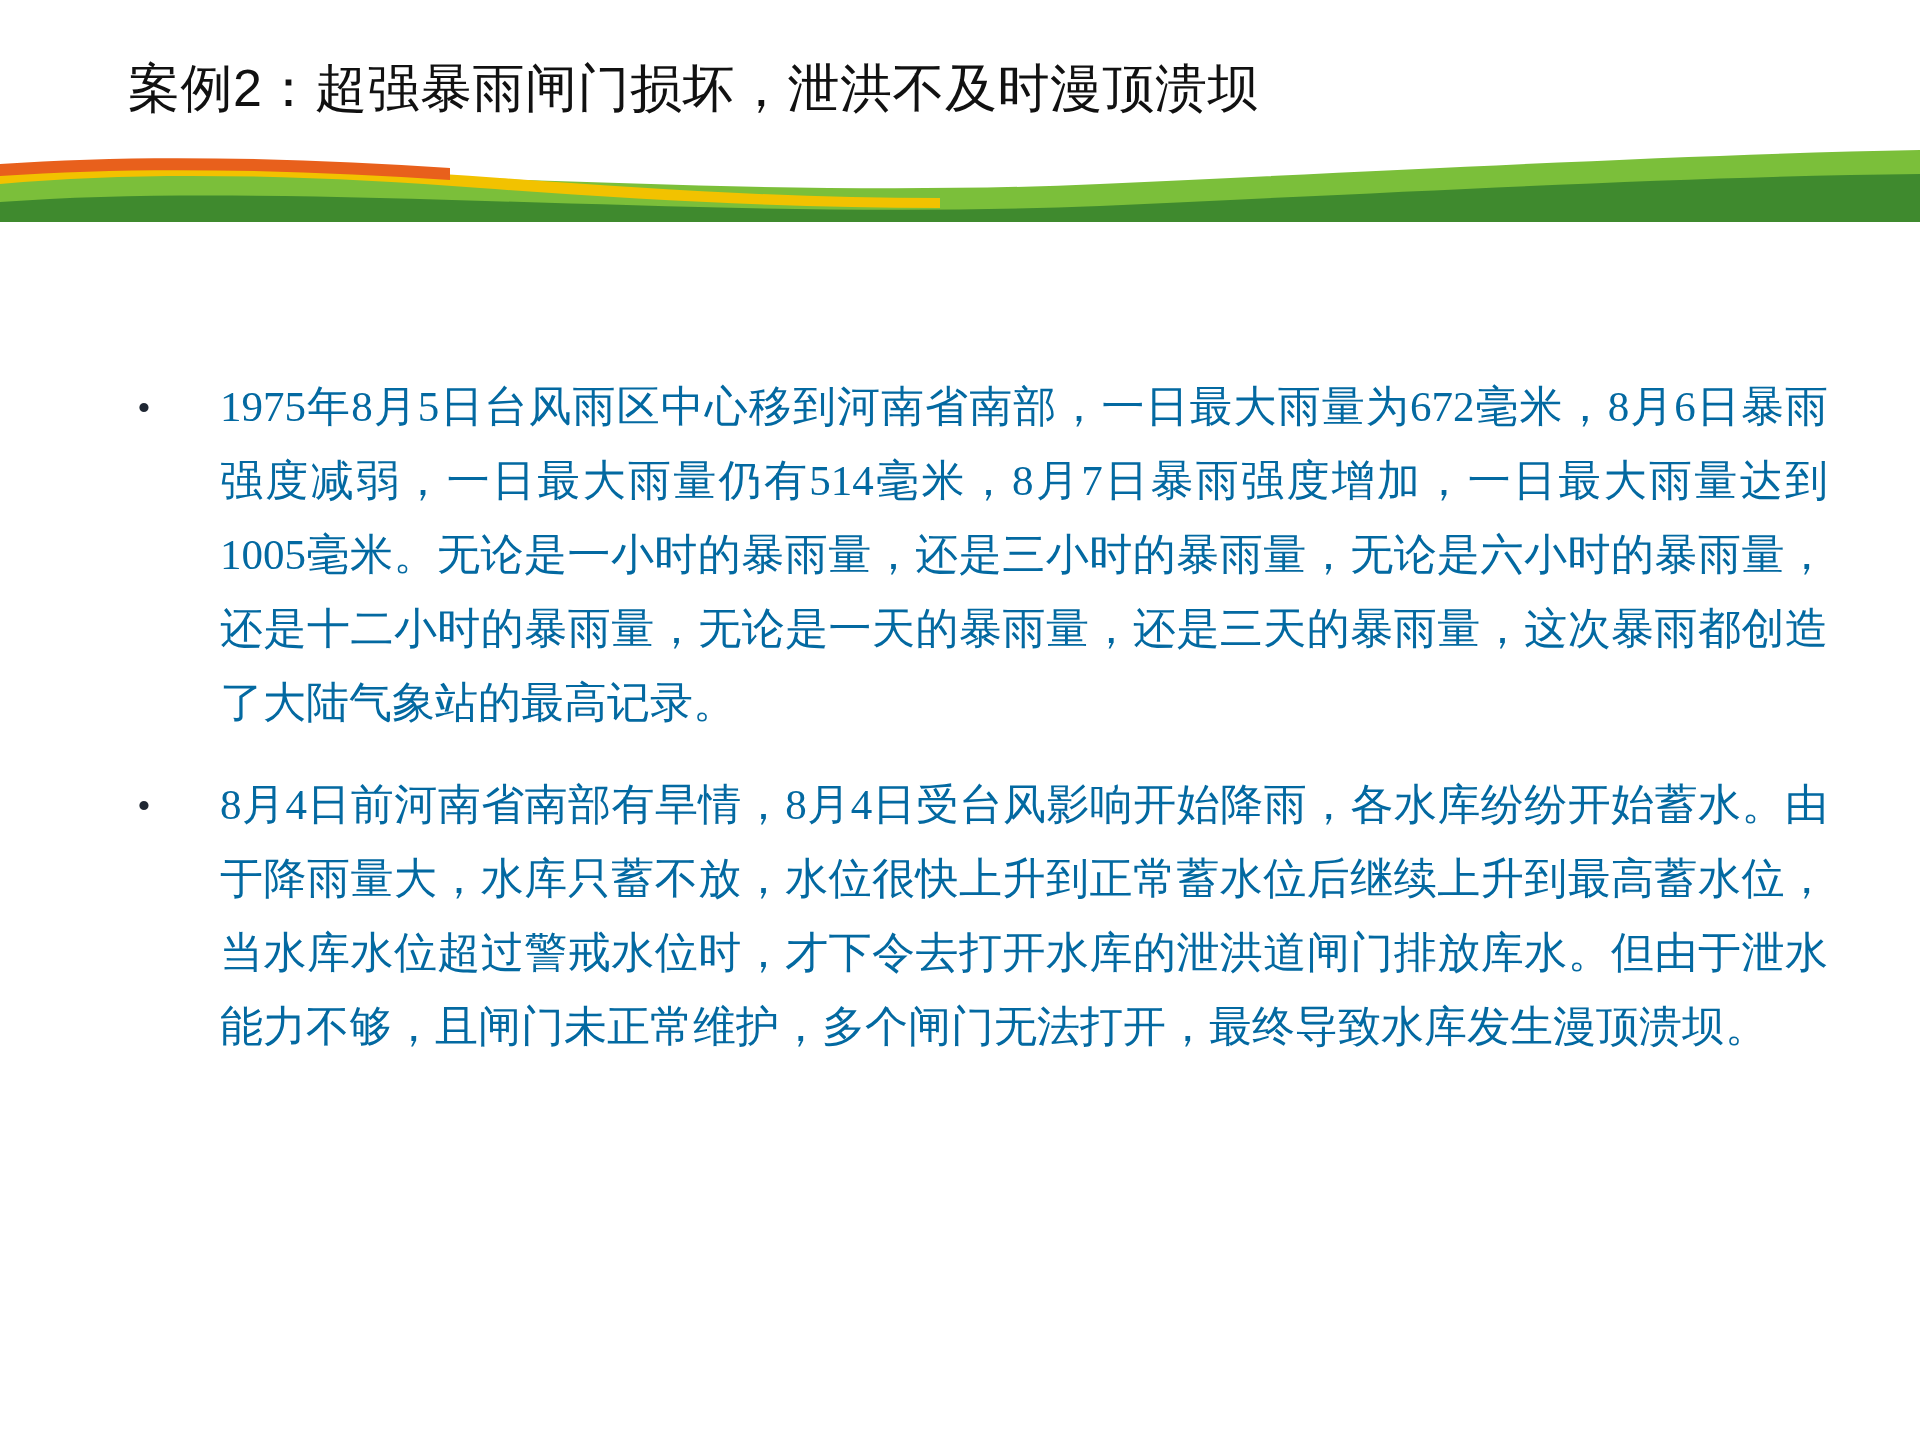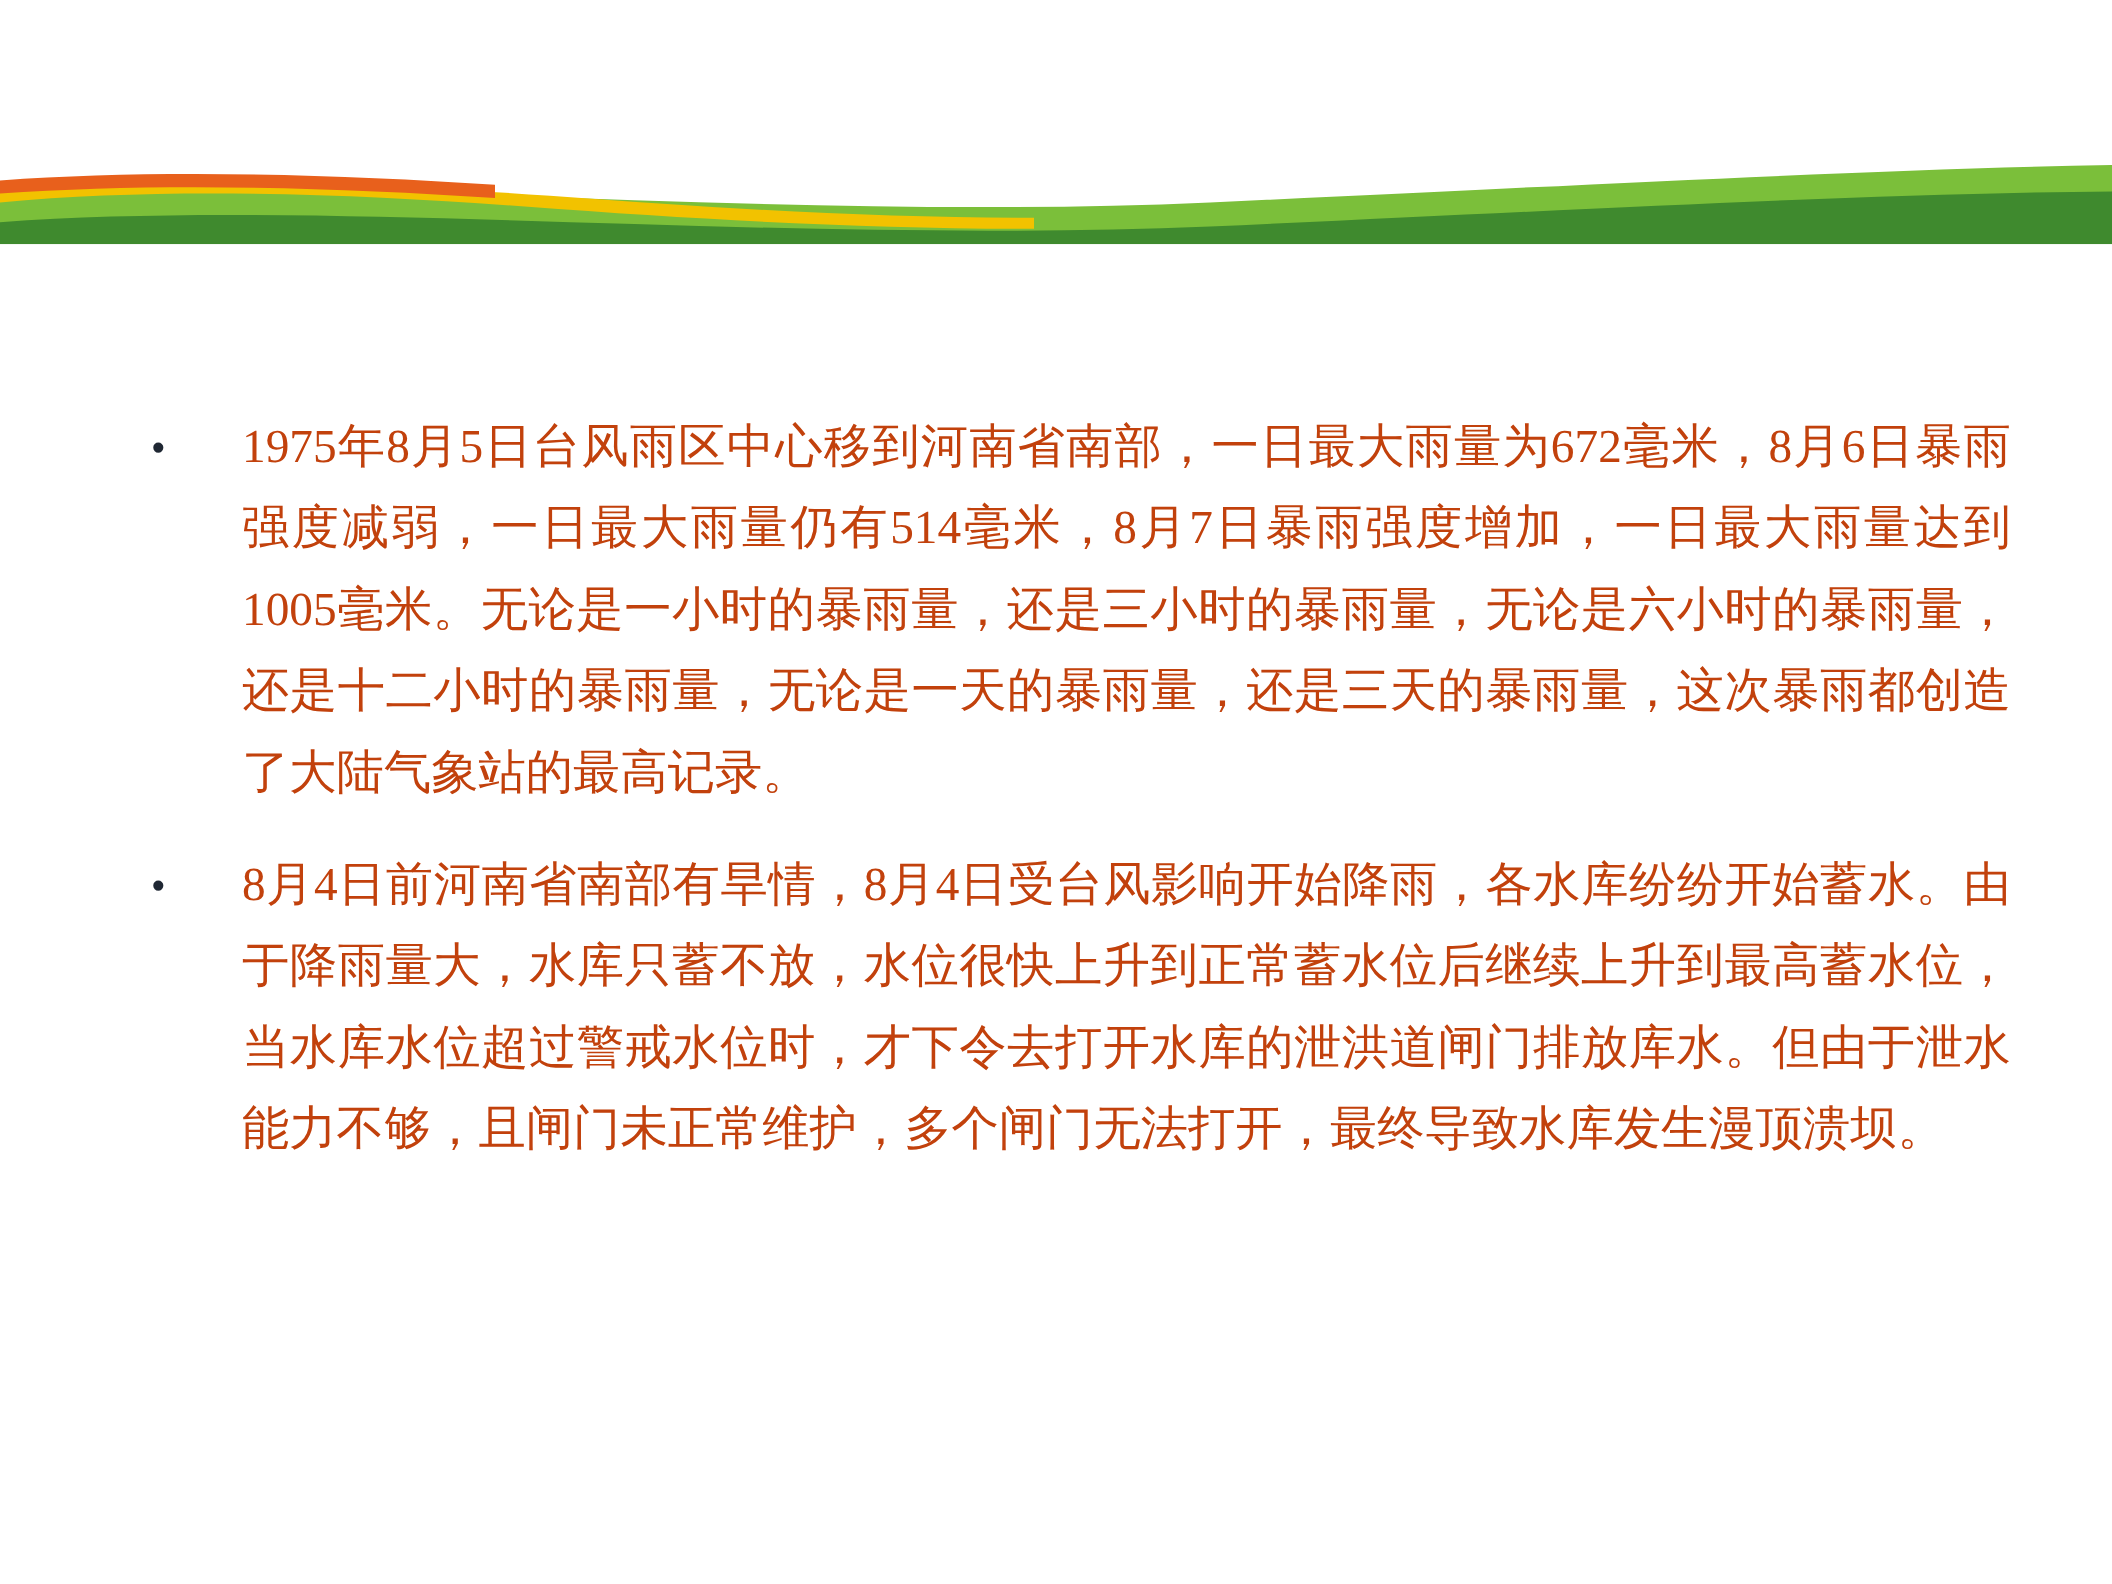--- a/index.html
+++ b/index.html
@@ -84,31 +84,34 @@
     color: #1f2733;
     text-align: left;
     padding-left: 10px;
     box-sizing: border-box;
   }
   .bullet-text {
     flex: 1 1 auto;
     font-family: "Liberation Serif", serif;
     font-size: 43px;
     line-height: 74px;
-    color: #c2410c;
+    color: #0369a1;
     text-align: justify;
     text-justify: inter-ideograph;
     letter-spacing: 0px;
   }
 </style>
 </head>
 <body>
 
 <div class="slide">
 
+  <div class="title-area">
+    <div class="slide-title">案例2：超强暴雨闸门损坏，泄洪不及时漫顶溃坝</div>
+  </div>
 
   <div class="swoosh">
     <svg width="1920" height="72" viewBox="0 0 1920 72" preserveAspectRatio="none">
 
       <path d="M0,34 C300,10 700,58 1100,40 C1450,24 1700,8 1920,2 L1920,72 L0,72 Z" fill="#3f8a2e"></path>
 
       <path d="M0,30 C300,6 700,52 1100,34 C1450,18 1700,4 1920,0 L1920,24 C1700,26 1450,40 1100,56 C700,72 300,30 0,52 Z" fill="#7bbf3a"></path>
 
       <path d="M0,24 C160,10 330,16 500,28 C660,40 800,48 940,48 L940,58 C790,58 640,50 480,38 C320,26 150,20 0,34 Z" fill="#f2c200"></path>
 

